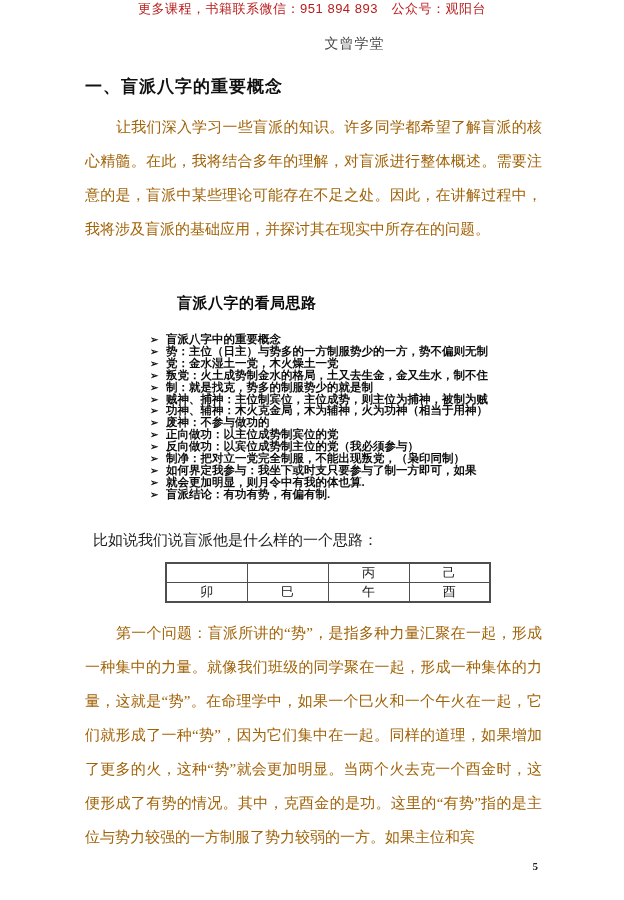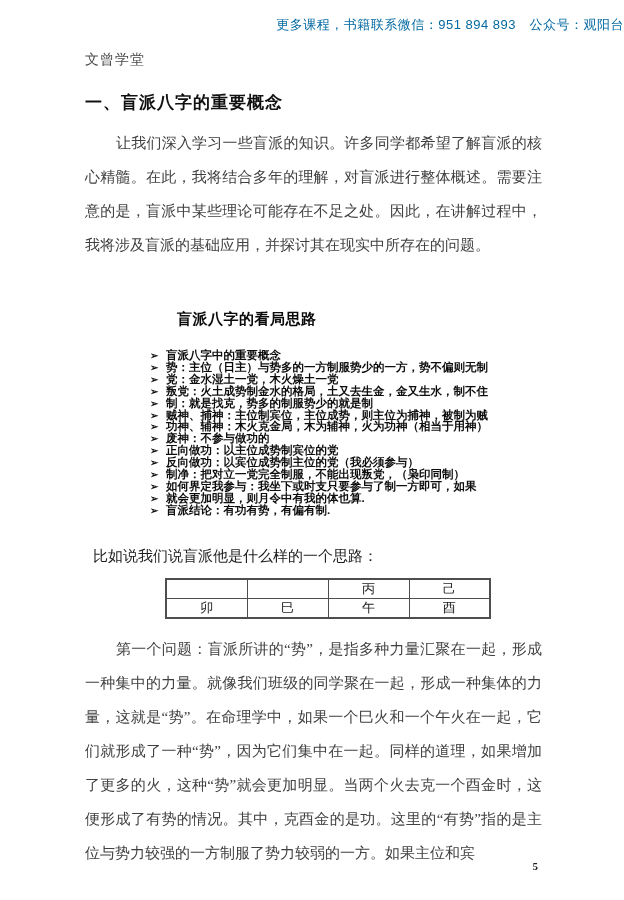--- a/index.html
+++ b/index.html
@@ -6,50 +6,51 @@
   .page{
     position:relative;
     width:624px;height:900px;
     margin:0 auto;
     background:#ffffff;
     overflow:hidden;
     font-family:"Liberation Serif", serif;
     color:#1b1b1b;
   }
   .header-note{
-    padding-top:16px;
-    text-align:right;
+    padding-top:0;
+    text-align:center;
     font-family:"Liberation Sans", sans-serif;
     font-size:13px;
-    color:#0369a1;
+    color:#b91c1c;
     letter-spacing:0.5px;
   }
   .brand{
     margin:17px 0 0 85px;
     font-size:14px;
     letter-spacing:1px;
     color:#4a4a4a;
+    text-align:center;
   }
   .section-heading{
     margin:22px 0 0 85px;
     font-family:"Liberation Sans", sans-serif;
     font-weight:bold;
     font-size:17px;
     letter-spacing:1px;
     color:#111;
   }
   .para{
     width:457px;
     margin:12px 0 0 85px;
     font-size:15px;
     line-height:34px;
     text-align:justify;
     text-justify:inter-ideograph;
     text-indent:31px;
-    color:#404040;
+    color:#a16207;
   }
   .slide{
     margin:48px 0 0 150px;
     width:350px;
   }
   .slide-title{
     margin-left:27px;
     font-family:"Liberation Sans", sans-serif;
     font-weight:bold;
     font-size:15px;

